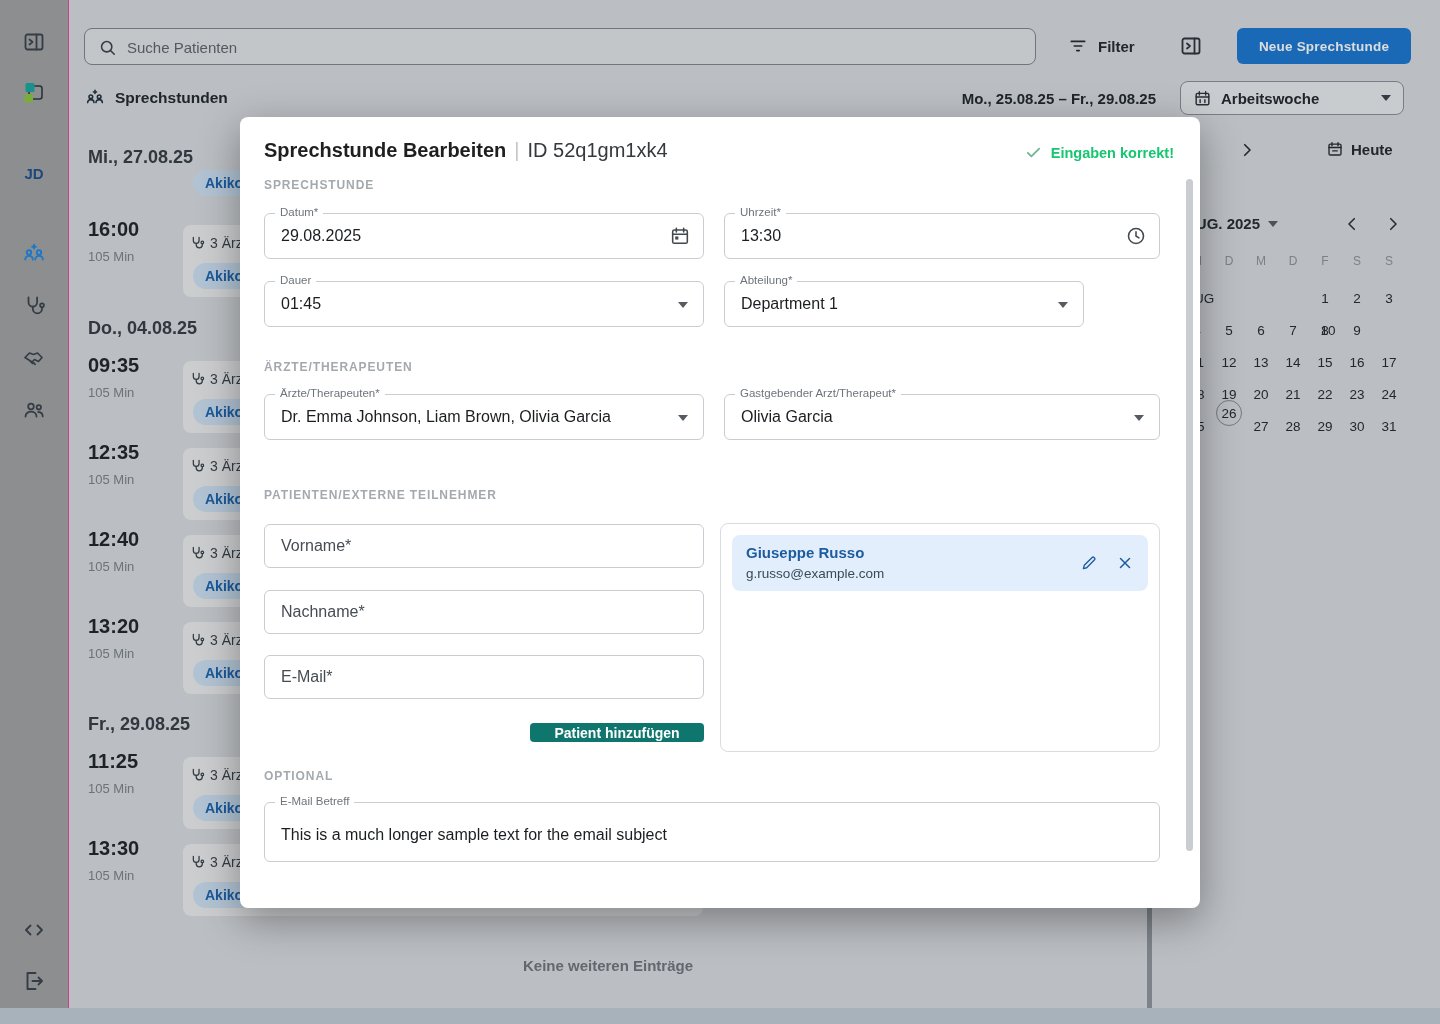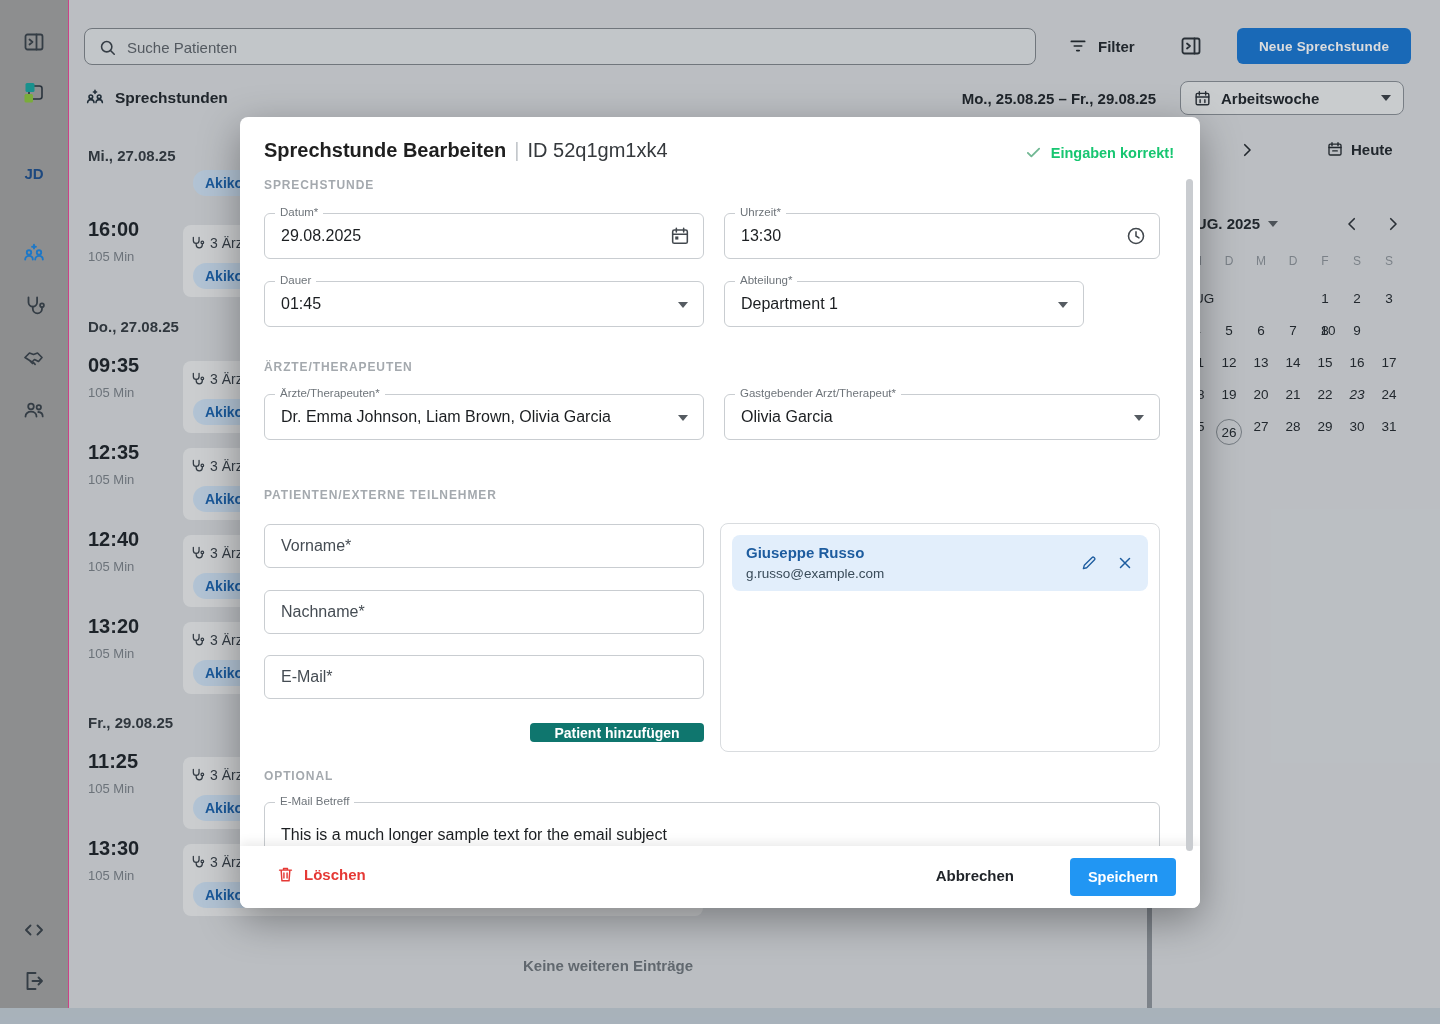--- a/index.html
+++ b/index.html
@@ -29,21 +29,21 @@
 
   .hdr-title{position:absolute;left:85px;top:88px;display:flex;align-items:center;gap:10px;color:#20262c;}
   .hdr-title .t{font-weight:700;font-size:15.5px;}
   .date-range{position:absolute;left:806px;top:90px;width:350px;text-align:right;font-weight:700;font-size:15px;color:#20262c;}
   .view-select{position:absolute;left:1180px;top:81px;width:224px;height:34px;border:1px solid #8a9097;border-radius:8px;
     background:rgba(255,255,255,.45);box-sizing:border-box;display:flex;align-items:center;gap:9px;padding:0 12px;color:#20262c;}
   .view-select .t{font-weight:700;font-size:15px;flex:1;}
   .caret-down{width:0;height:0;border-left:5px solid transparent;border-right:5px solid transparent;border-top:6px solid #3a4047;}
 
   
-  .day-hdr{position:absolute;left:88px;font-weight:700;font-size:15px;color:#343b42;}
+  .day-hdr{position:absolute;left:88px;font-weight:700;font-size:18px;color:#343b42;}
   .sch-time{position:absolute;left:88px;font-weight:700;font-size:20px;color:#1d2329;}
   .sch-min{position:absolute;left:88px;font-size:13px;color:#7b828a;}
   .sch-card{position:absolute;left:183px;width:520px;height:72px;border-radius:8px;background:rgba(255,255,255,.5);}
   .sch-card .docrow{position:absolute;left:6px;top:10px;display:flex;align-items:center;gap:5px;color:#39414a;font-size:14px;}
   .chip{display:inline-block;background:#cfe2f5;color:#1a63b0;font-weight:700;font-size:14px;border-radius:13px;
     padding:4px 12px;line-height:18px;}
   .no-more{position:absolute;left:68px;top:957px;width:1080px;text-align:center;font-size:15px;font-weight:700;color:#6e757c;}
   .main-scrollthumb{position:absolute;left:1147px;top:905px;width:5px;height:105px;border-radius:3px;background:#8f969c;}
 
   
@@ -215,21 +215,21 @@
         <div class="docrow">
           <svg style="width:16px;height:16px" viewBox="0 0 24 24" fill="none" stroke="currentColor" stroke-width="1.9" stroke-linecap="round">
             <path d="M6.5 3.5v4.8a4.3 4.3 0 0 0 8.6 0V3.5"></path>
             <path d="M10.8 12.6v2.1a4.6 4.6 0 0 0 9.2 0v-1"></path>
             <circle cx="20" cy="11.2" r="1.9"></circle>
           </svg>
           <span>3 Ärzte</span>
         </div>
         <span class="chip abs" style="left: 10px; top: 38px;">Akiko</span>
       </div>
-      <div class="day-hdr" style="top: 318px;">Do., 27.08.25</div>
+      <div class="day-hdr" style="top: 318px;">Do., 04.08.25</div>
       <div class="sch-time" style="top: 354px;">09:35</div>
       <div class="sch-min" style="top: 385px;">105 Min</div>
       <div class="sch-card" style="top: 361px;">
         <div class="docrow">
           <svg style="width:16px;height:16px" viewBox="0 0 24 24" fill="none" stroke="currentColor" stroke-width="1.9" stroke-linecap="round">
             <path d="M6.5 3.5v4.8a4.3 4.3 0 0 0 8.6 0V3.5"></path>
             <path d="M10.8 12.6v2.1a4.6 4.6 0 0 0 9.2 0v-1"></path>
             <circle cx="20" cy="11.2" r="1.9"></circle>
           </svg>
           <span>3 Ärzte</span>
@@ -356,24 +356,24 @@
       <div class="mc-cell" style="left: 1245px; top: 349px;">13</div>
       <div class="mc-cell" style="left: 1277px; top: 349px;">14</div>
       <div class="mc-cell" style="left: 1309px; top: 349px;">15</div>
       <div class="mc-cell" style="left: 1341px; top: 349px;">16</div>
       <div class="mc-cell" style="left: 1373px; top: 349px;">17</div>
       <div class="mc-cell" style="left: 1181px; top: 381px;">18</div>
       <div class="mc-cell" style="left: 1213px; top: 381px;">19</div>
       <div class="mc-cell" style="left: 1245px; top: 381px;">20</div>
       <div class="mc-cell" style="left: 1277px; top: 381px;">21</div>
       <div class="mc-cell" style="left: 1309px; top: 381px;">22</div>
-      <div class="mc-cell" style="left: 1341px; top: 381px; font-style: italic;">23</div>
+      <div class="mc-cell" style="left: 1341px; top: 381px;">23</div>
       <div class="mc-cell" style="left: 1373px; top: 381px;">24</div>
       <div class="mc-cell" style="left: 1181px; top: 413px;">25</div>
-      <div class="mc-cell" style="left: 1213px; top: 419px;"><span class="circ">26</span></div>
+      <div class="mc-cell" style="left: 1213px; top: 400px;"><span class="circ">26</span></div>
       <div class="mc-cell" style="left: 1245px; top: 413px;">27</div>
       <div class="mc-cell" style="left: 1277px; top: 413px;">28</div>
       <div class="mc-cell" style="left: 1309px; top: 413px;">29</div>
       <div class="mc-cell" style="left: 1341px; top: 413px;">30</div>
       <div class="mc-cell" style="left: 1373px; top: 413px;">31</div>
     </div>
 </div>
 <div class="bottom-strip"></div>
 
 <div class="backdrop"></div>
@@ -456,24 +456,14 @@
         </div>
       </div>
     </div>
 
   <div class="sec-lbl" style="top:652px">OPTIONAL</div>
   <div class="ofield" style="left:24px;top:685px;width:896px;height:60px">
     <span class="lbl">E-Mail Betreff</span>
     <span class="val" style="line-height:1;top:24px">This is a much longer sample text for the email subject</span>
   </div>
 
-  <div class="m-footer">
-    <div class="btn-del">
-      <svg style="width:19px;height:19px" viewBox="0 0 24 24" fill="none" stroke="currentColor" stroke-width="1.8" stroke-linecap="round" stroke-linejoin="round">
-          <path d="M4.5 6.5h15M9.5 6.5V4.5h5v2M6.5 6.5l1 13.5h9l1-13.5M10 10v6.5M14 10v6.5"></path>
-        </svg>
-      <span class="t">Löschen</span>
-    </div>
-    <div class="btn-cancel">Abbrechen</div>
-    <div class="btn-save">Speichern</div>
-  </div>
   <div class="m-scrollthumb"></div>
 </div>
 
 </body></html>

